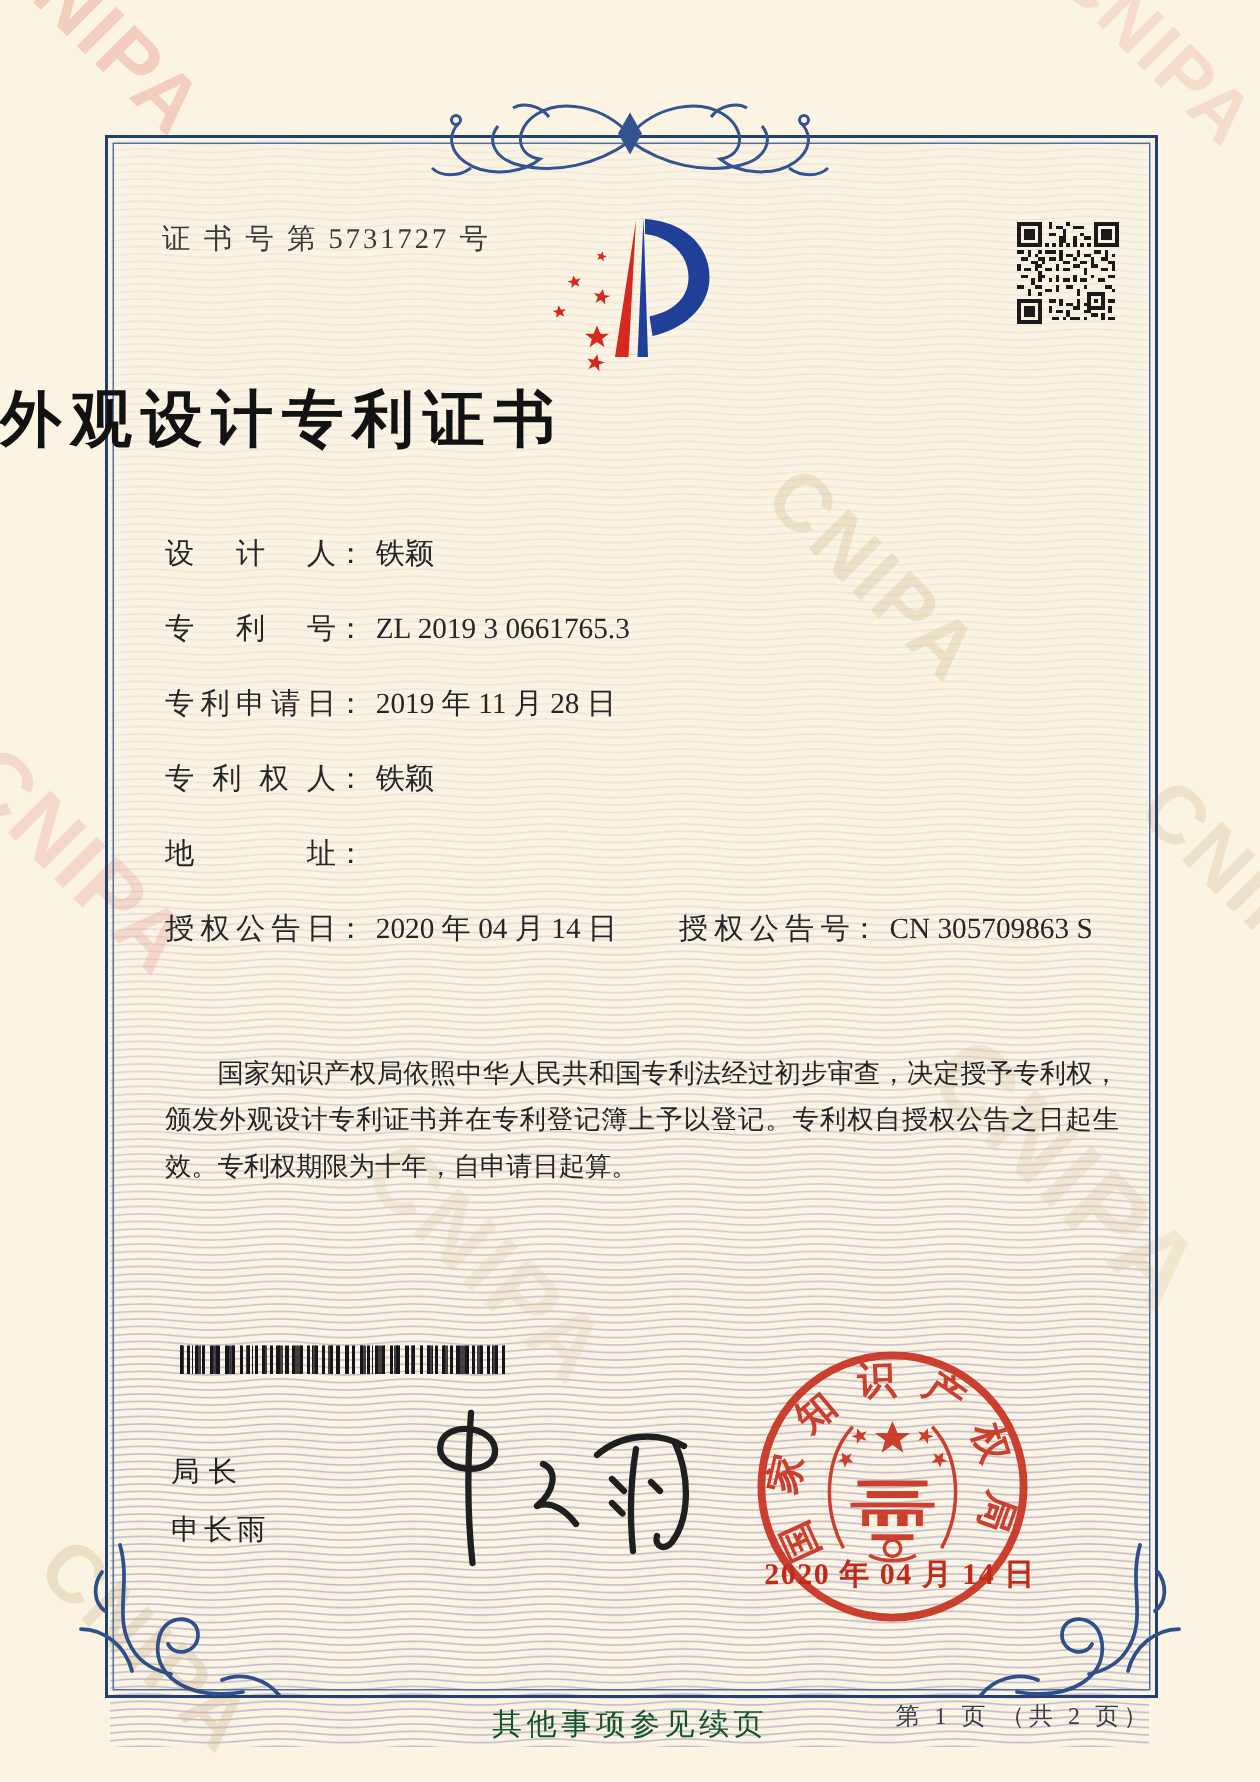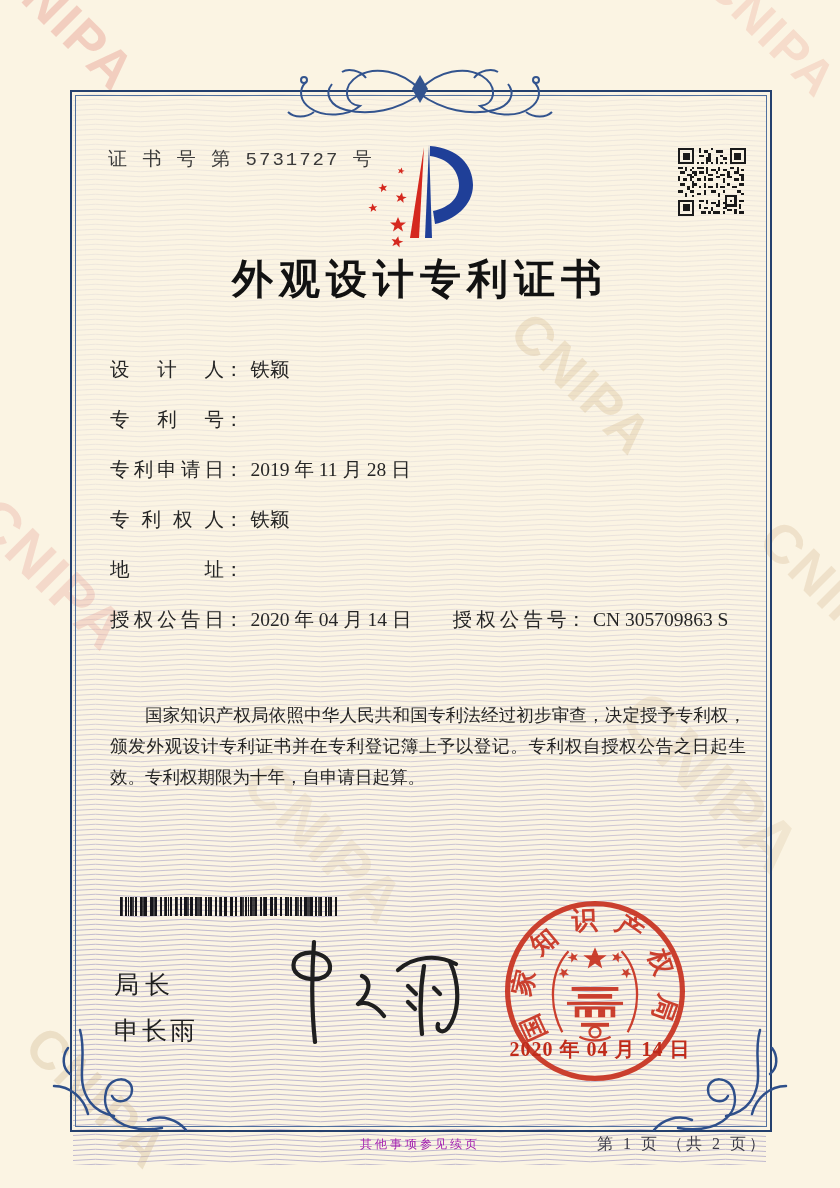--- a/index.html
+++ b/index.html
@@ -21,56 +21,56 @@
      -webkit-mask-image:linear-gradient(to bottom,rgba(0,0,0,.20) 0%,rgba(0,0,0,.22) 38%,rgba(0,0,0,.55) 58%,rgba(0,0,0,.92) 78%,rgba(0,0,0,.95) 100%);
      mask-image:linear-gradient(to bottom,rgba(0,0,0,.20) 0%,rgba(0,0,0,.22) 38%,rgba(0,0,0,.55) 58%,rgba(0,0,0,.92) 78%,rgba(0,0,0,.95) 100%);}
   
   .frame{position:absolute;left:70px;top:90px;width:698px;height:1038px;border:2.5px solid #24406e;z-index:3;}
   .frame-inner{position:absolute;inset:3px;border:1.5px solid #51719f;}
   .orn{position:absolute;z-index:4;}
   .orn.top{left:270px;top:60px;}
   .orn.bl{left:44px;top:1028px;}
   .orn.br{left:646px;top:1028px;transform:scaleX(-1);}
   
-  .certno{position:absolute;left:108px;top:146px;font-size:19px;color:#3a3a3a;letter-spacing:2px;z-index:5;font-family:Liberation Mono, monospace;}
+  .certno{position:absolute;left:108px;top:146px;font-size:19px;color:#3a3a3a;letter-spacing:2px;z-index:5;}
   .logo{position:absolute;left:352px;top:138px;z-index:5;}
   .qr{position:absolute;left:678px;top:148px;z-index:5;}
-  .title{position:absolute;left:0;right:0;top:252px;text-align:center;font-size:41px;font-weight:bold;
+  .title{position:absolute;left:0;right:0;top:252px;text-align:left;font-size:41px;font-weight:bold;
          letter-spacing:6px;color:#121212;z-index:5;}
   
   .fields{position:absolute;left:110px;top:356px;width:645px;font-size:19.5px;color:#262626;z-index:5;}
   .frow{display:flex;margin-bottom:23px;line-height:27px;align-items:flex-start;}
   .jl{display:inline-block;width:114px;text-align:justify;text-align-last:justify;font-style:normal;}
   .fval{margin-left:7px;}
   .addr .fval{width:472px;}
   .grant .fval.gd{width:202px;}
   .flabelwrap{white-space:nowrap;}
   
   .paras{position:absolute;left:110px;top:700px;width:636px;font-size:17.5px;line-height:31px;
          text-align:justify;color:#242424;z-index:5;}
   .paras p{margin:0;text-indent:2em;}
   
   .barcode{position:absolute;left:120px;top:897px;width:218px;height:19px;z-index:5;
     background:
       repeating-linear-gradient(90deg,#15151a 0 2px,transparent 2px 5px),
       repeating-linear-gradient(90deg,#15151a 0 1px,transparent 1px 8px),
       repeating-linear-gradient(90deg,rgba(21,21,26,.8) 0 3px,transparent 3px 11px);}
   
-  .signer{position:absolute;left:114px;top:968px;font-size:25px;color:#1f1f1f;z-index:5;}
+  .signer{position:absolute;left:114px;top:968px;font-size:19px;color:#1f1f1f;z-index:5;}
   .signer .s1{letter-spacing:6px;margin-bottom:13px;}
   .signer .s2{letter-spacing:3px;}
   .sig{position:absolute;left:258px;top:936px;z-index:5;}
   
   .seal{position:absolute;left:500px;top:896px;z-index:6;opacity:.92;}
   .sealdate{position:absolute;left:478px;top:1036px;width:244px;text-align:center;font-size:20px;
             color:#bf2b1a;letter-spacing:1px;z-index:6;font-weight:bold;}
   
   .pageno{position:absolute;left:70px;width:698px;top:1086px;text-align:right;font-size:16px;
           color:#3c3c48;letter-spacing:3px;z-index:5;margin-top:48px;}
-  .note{position:absolute;left:0;right:0;top:1136px;text-align:center;font-size:12px;color:#a21caf;
+  .note{position:absolute;left:0;right:0;top:1136px;text-align:center;font-size:20px;color:#14532d;
         letter-spacing:3px;z-index:5;}
   svg .flo{stroke:#33548e;stroke-width:2;fill:none;}
   svg .curl{stroke:#2e4f8a;stroke-width:2.5;fill:none;stroke-linecap:round;}
   svg .sigst{stroke:#1f1f1f;stroke-width:4.2;fill:none;stroke-linecap:round;stroke-linejoin:round;}
 </style>
 </head>
 <body>
 
 <div class="page">
 
@@ -259,20 +259,21 @@
 
   <div class="title">外观设计专利证书</div>
 
   <div class="fields">
     <div class="frow">
       <span class="flabelwrap"><i class="jl">设计人</i><span>：</span></span>
       <span class="fval">铁颖</span>
     </div>
     <div class="frow">
       <span class="flabelwrap"><i class="jl">专利号</i><span>：</span></span>
+      <span class="fval">ZL 2019 3 0661765.3</span>
     </div>
     <div class="frow">
       <span class="flabelwrap"><i class="jl">专利申请日</i><span>：</span></span>
       <span class="fval">2019 年 11 月 28 日</span>
     </div>
     <div class="frow">
       <span class="flabelwrap"><i class="jl">专利权人</i><span>：</span></span>
       <span class="fval">铁颖</span>
     </div>
     <div class="frow addr">

